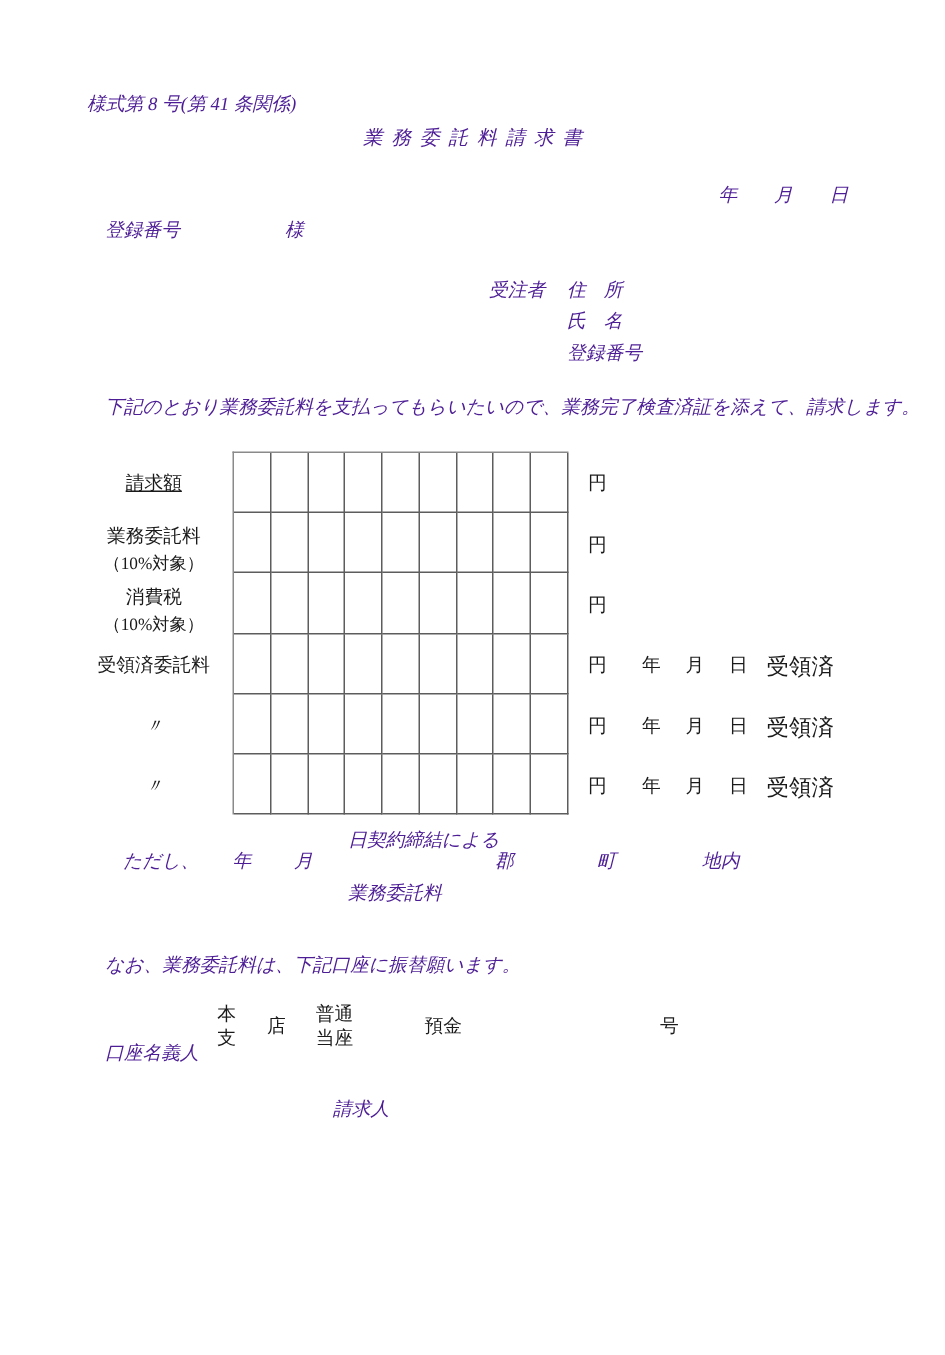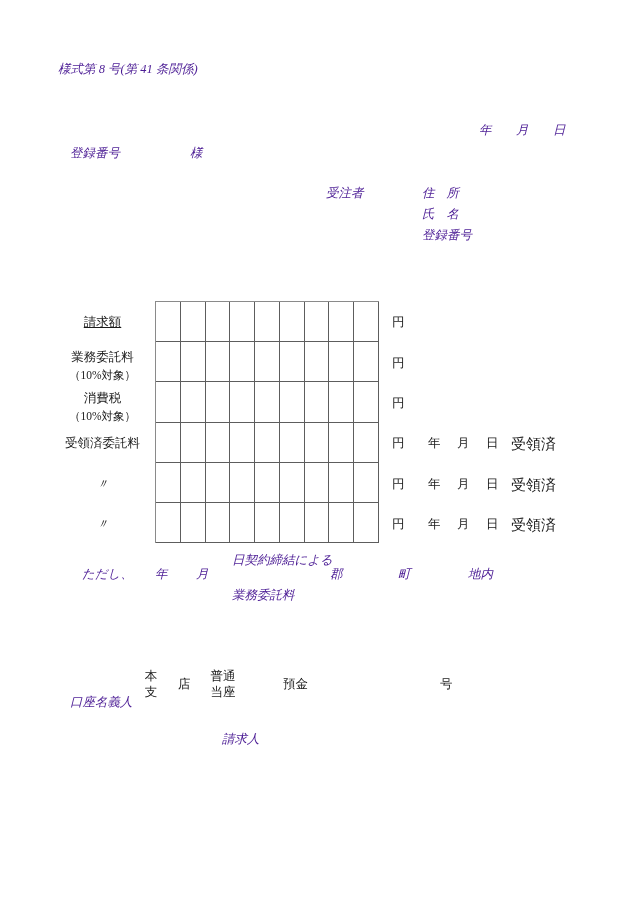--- a/index.html
+++ b/index.html
@@ -45,21 +45,21 @@
   }
   .date-y { left: 479px; top: 124px; }
   .date-m { left: 516px; top: 124px; }
   .date-d { left: 553px; top: 124px; }
 
   #addressee      { left: 70px;  top: 147px; }
   #addressee-hon  { left: 190px; top: 147px; }
 
   
   #contractor-label { left: 326px; top: 187px; }
-  .ct-field { left: 378px; margin-left: 44px; }
+  .ct-field { left: 378px; }
   #ct-address  { top: 187px; letter-spacing: 12px; }
   #ct-name     { top: 208px; letter-spacing: 12px; }
   #ct-regno    { top: 229px; }
 
   
   #lead-sentence { left: 70px; top: 265px; }
 
   
   #grid {
     position: absolute;
@@ -137,33 +137,35 @@
   #acct-holder-label { left: 70px;  top: 696px; }
   #acct-claimant     { left: 222px; top: 733px; }
 </style>
 </head>
 <body>
 
 <div id="page">
 
   <div class="t" id="form-number">様式第 8 号(第 41 条関係)</div>
 
+  <div class="t" id="doc-title">業務委託料請求書</div>
 
   <div class="t date-y">年</div>
   <div class="t date-m">月</div>
   <div class="t date-d">日</div>
 
   <div class="t" id="addressee">登録番号</div>
   <div class="t" id="addressee-hon">様</div>
 
   <div class="t" id="contractor-label">受注者</div>
   <div class="t ct-field" id="ct-address">住所</div>
   <div class="t ct-field" id="ct-name">氏名</div>
   <div class="t ct-field" id="ct-regno">登録番号</div>
 
+  <div class="t" id="lead-sentence">下記のとおり業務委託料を支払ってもらいたいので、業務完了検査済証を添えて、請求します。</div>
 
   <div id="grid">
       <div class="cell"></div>
       <div class="cell"></div>
       <div class="cell"></div>
       <div class="cell"></div>
       <div class="cell"></div>
       <div class="cell"></div>
       <div class="cell"></div>
       <div class="cell"></div>
@@ -245,20 +247,21 @@
 
   <div class="t" id="howev-1">ただし、</div>
   <div class="t" id="howev-y">年</div>
   <div class="t" id="howev-m">月</div>
   <div class="t" id="howev-2">日契約締結による</div>
   <div class="t" id="howev-gun">郡</div>
   <div class="t" id="howev-cho">町</div>
   <div class="t" id="howev-chi">地内</div>
   <div class="t" id="howev-fee">業務委託料</div>
 
+  <div class="t" id="bank-note">なお、業務委託料は、下記口座に振替願います。</div>
 
   <div class="bank-stack" id="bank-honshi">本
 支</div>
   <div class="bank-stack" id="bank-ten">店</div>
   <div class="bank-stack" id="bank-futsu">普通
 当座</div>
   <div class="bank-stack" id="bank-yokin">預金</div>
   <div class="bank-stack" id="bank-go">号</div>
 
   <div class="t" id="acct-holder-label">口座名義人</div>

